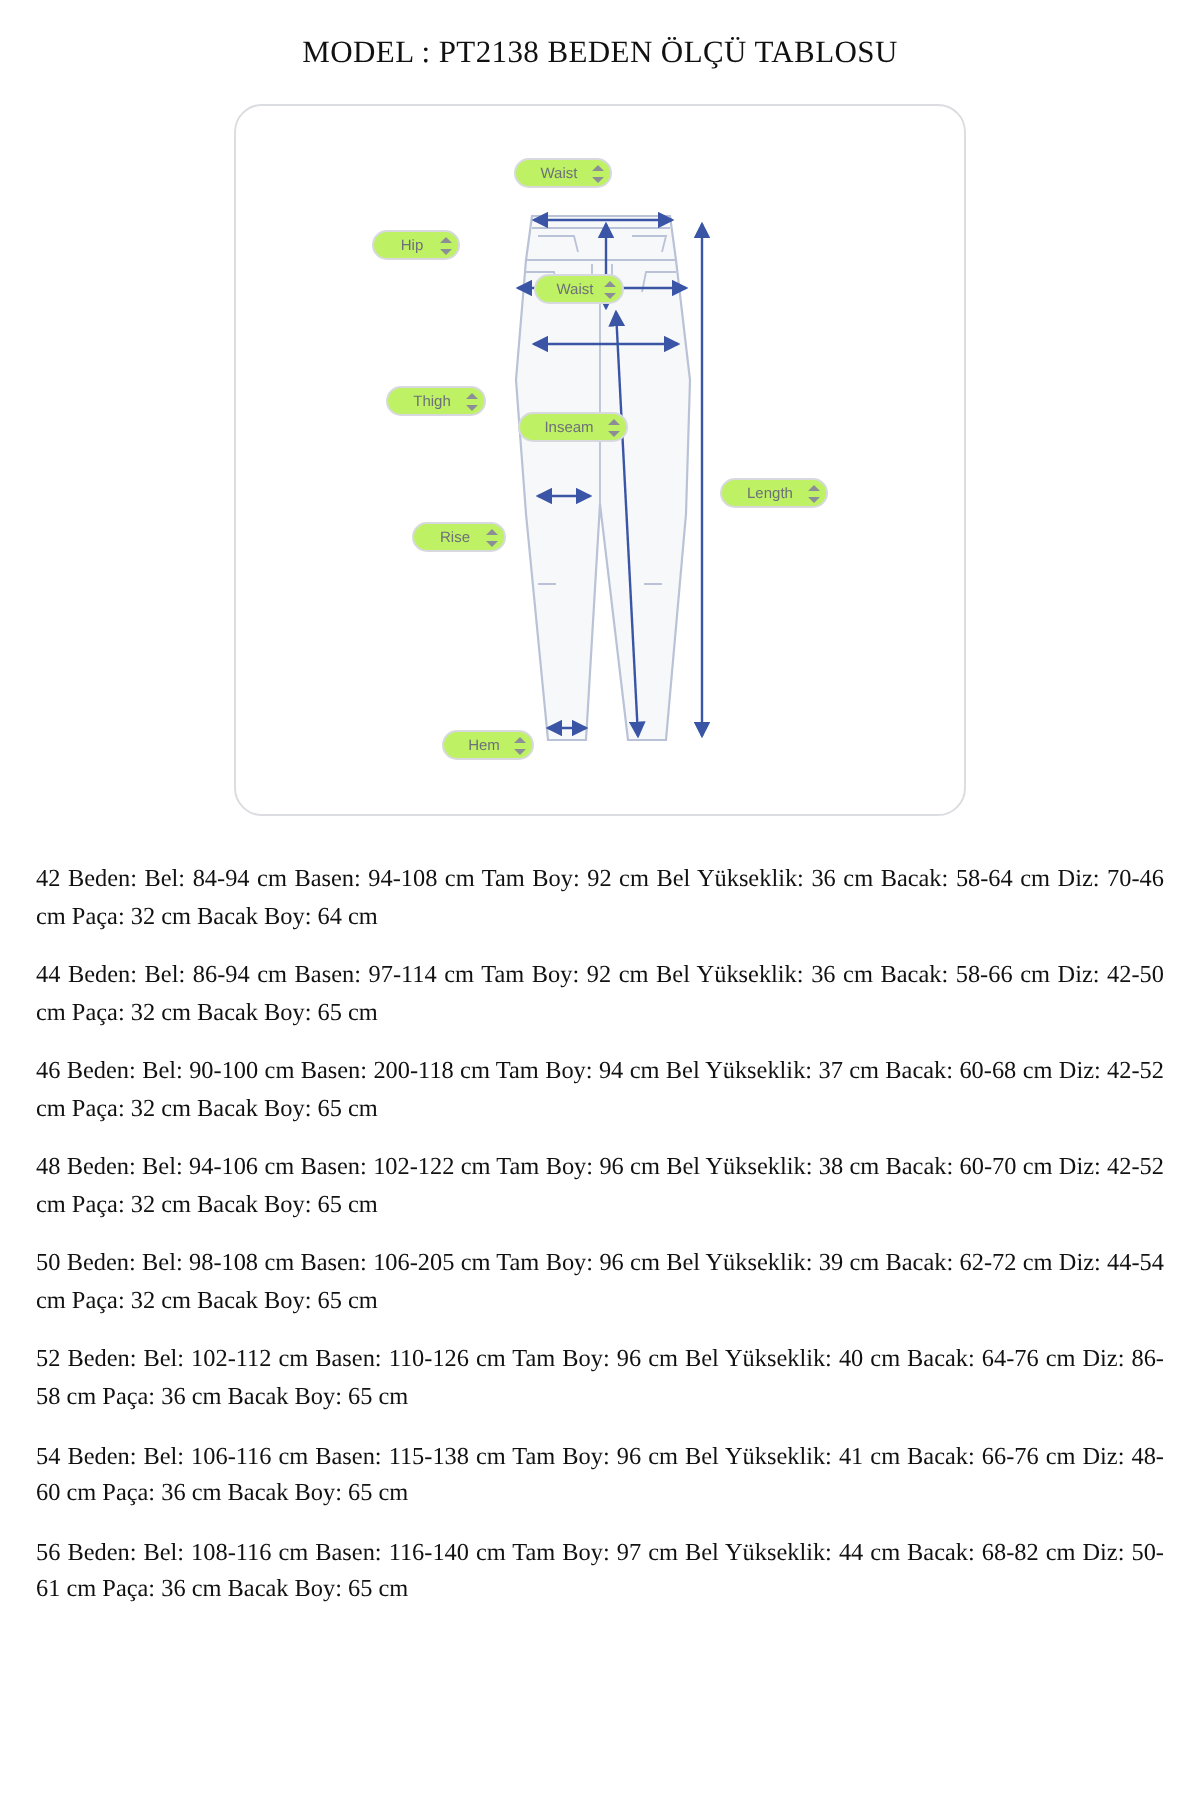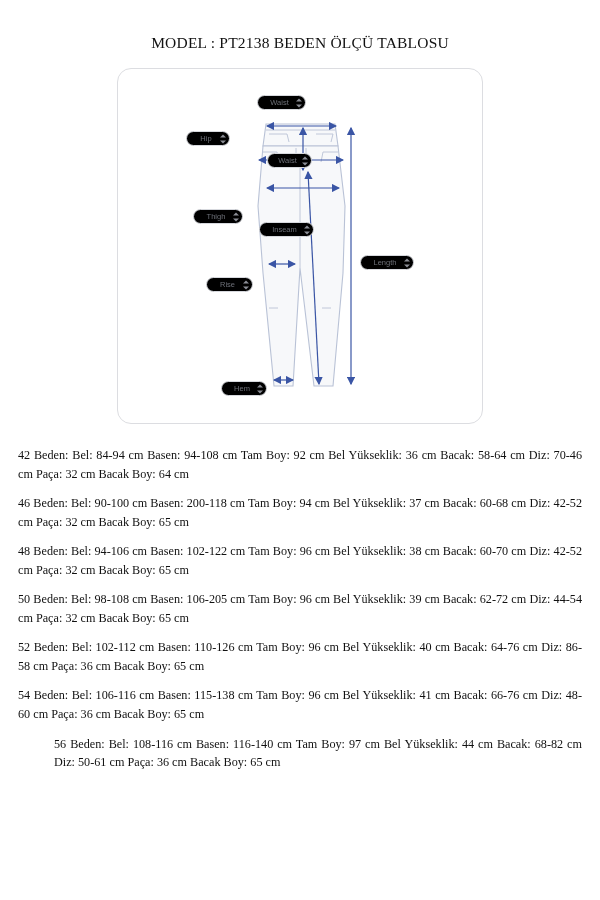--- a/index.html
+++ b/index.html
@@ -18,21 +18,21 @@
     position: relative;
     width: 600px;
     height: 900px;
     box-sizing: border-box;
   }
   .title {
     text-align: center;
     font-size: 15.5px;
     letter-spacing: 0.2px;
     margin: 0;
-    padding-top: 34px;
+    padding-top: 18px;
     font-weight: normal;
     font-family: "Liberation Serif", serif;
   }
   .diagram-wrap {
     margin: 16px auto 0 auto;
     width: 366px;
     height: 356px;
     position: relative;
   }
   .diagram-frame {
@@ -50,21 +50,21 @@
     position: absolute;
     left: 0;
     top: 0;
   }
   .lbl {
     position: absolute;
     height: 15px;
     box-sizing: border-box;
     border: 1px solid #d7d9de;
     border-radius: 8px;
-    background: #000000;
+    background: #bef264;
     color: #6d7078;
     font-family: "Liberation Sans", sans-serif;
     font-size: 7.5px;
     line-height: 13px;
     text-align: center;
     white-space: nowrap;
     padding: 0 11px 0 7px;
   }
   .lbl .caret {
     position: absolute;
@@ -96,21 +96,20 @@
     font-size: 12.2px;
     line-height: 1.52;
     text-align: justify;
     font-family: "Liberation Serif", serif;
   }
   .size-row {
     margin-bottom: 11px;
   }
   .size-row:last-child {
     margin-bottom: 0;
-    margin-left: 36px;
   }
 </style>
 </head>
 <body>
 
 <div class="page">
 
   <h1 class="title">MODEL : PT2138  BEDEN ÖLÇÜ TABLOSU</h1>
 
   <div class="diagram-wrap">
@@ -182,20 +181,21 @@
       <span class="caret"></span>
     </div>
     <div class="lbl" style="left:104px; top:313px; width:46px;">
       <span>Hem</span>
       <span class="caret"></span>
     </div>
   </div>
 
   <div class="sizes">
     <div class="size-row">42 Beden: Bel: 84-94 cm  Basen: 94-108 cm  Tam Boy: 92 cm  Bel Yükseklik: 36 cm  Bacak: 58-64 cm  Diz: 70-46 cm  Paça: 32 cm  Bacak Boy: 64 cm</div>
+    <div class="size-row">44 Beden: Bel: 86-94 cm  Basen: 97-114 cm  Tam Boy: 92 cm  Bel Yükseklik: 36 cm  Bacak: 58-66 cm  Diz: 42-50 cm  Paça: 32 cm  Bacak Boy: 65 cm</div>
     <div class="size-row">46 Beden: Bel: 90-100 cm  Basen: 200-118 cm  Tam Boy: 94 cm  Bel Yükseklik: 37 cm  Bacak: 60-68 cm  Diz: 42-52 cm  Paça: 32 cm  Bacak Boy: 65 cm</div>
     <div class="size-row">48 Beden: Bel: 94-106 cm  Basen: 102-122 cm  Tam Boy: 96 cm  Bel Yükseklik: 38 cm  Bacak: 60-70 cm  Diz: 42-52 cm  Paça: 32 cm  Bacak Boy: 65 cm</div>
     <div class="size-row">50 Beden: Bel: 98-108 cm  Basen: 106-205 cm  Tam Boy: 96 cm  Bel Yükseklik: 39 cm  Bacak: 62-72 cm  Diz: 44-54 cm  Paça: 32 cm  Bacak Boy: 65 cm</div>
     <div class="size-row">52 Beden: Bel: 102-112 cm  Basen: 110-126 cm  Tam Boy: 96 cm  Bel Yükseklik: 40 cm  Bacak: 64-76 cm  Diz: 86-58 cm  Paça: 36 cm  Bacak Boy: 65 cm</div>
     <div class="size-row">54 Beden: Bel: 106-116 cm  Basen: 115-138 cm  Tam Boy: 96 cm  Bel Yükseklik: 41 cm  Bacak: 66-76 cm  Diz: 48-60 cm  Paça: 36 cm  Bacak Boy: 65 cm</div>
     <div class="size-row">56 Beden: Bel: 108-116 cm  Basen: 116-140 cm  Tam Boy: 97 cm  Bel Yükseklik: 44 cm  Bacak: 68-82 cm  Diz: 50-61 cm  Paça: 36 cm  Bacak Boy: 65 cm</div>
   </div>
 
 </div>
 

